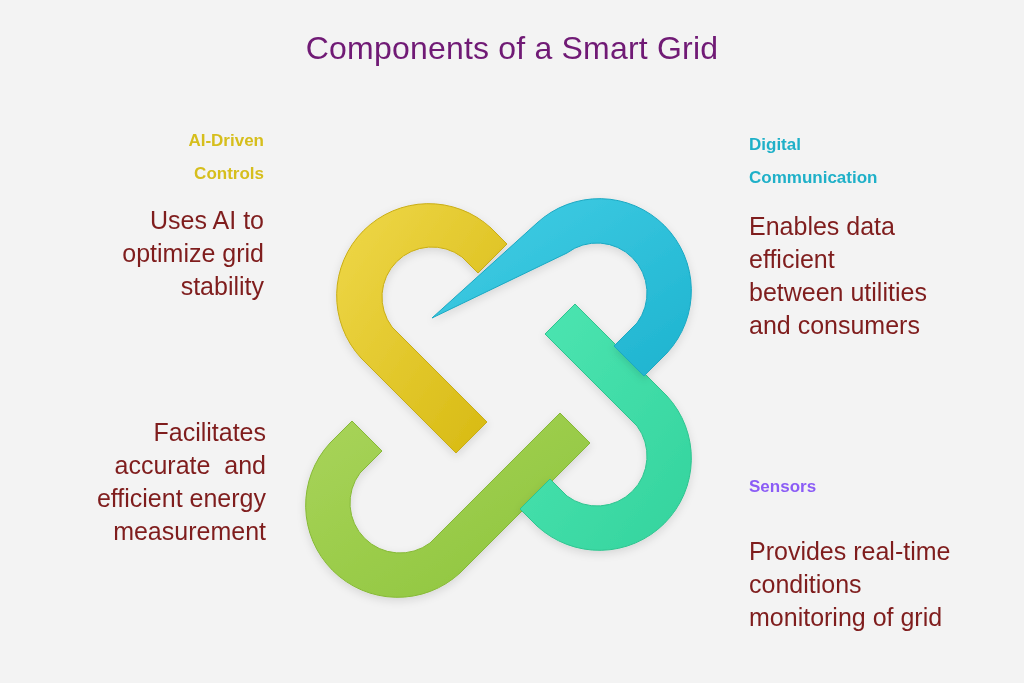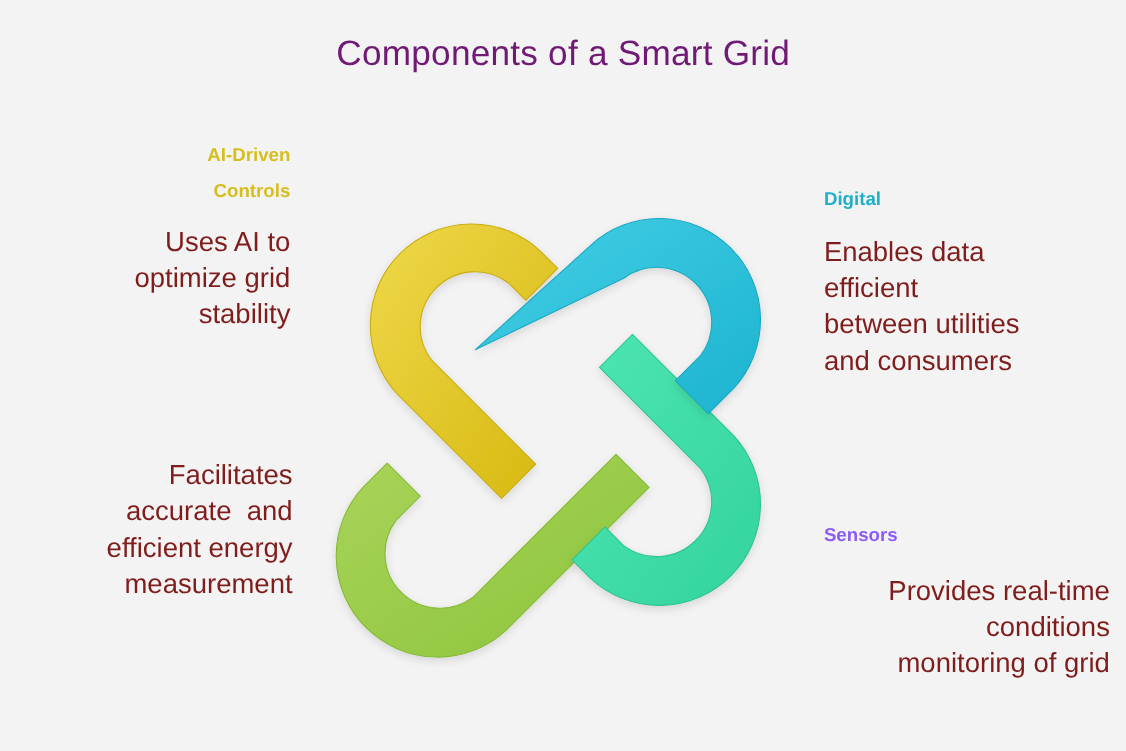--- a/index.html
+++ b/index.html
@@ -13,25 +13,25 @@
     position: absolute; left: 0; top: 30px; width: 1024px;
     text-align: center; font-size: 32px; color: #701a75;
     font-weight: 500; letter-spacing: 0.2px;
   }
   .block { position: absolute; }
   .block .heading { font-weight: bold; font-size: 17px; line-height: 33px; }
   .block .desc { font-size: 25px; line-height: 33px; color: #7f1d1d; margin-top: 14px; }
   .left { text-align: right; }
   .right { text-align: left; }
   #blk-ai { right: 760px; top: 124px; width: 240px; }
-  #blk-dc { left: 749px; top: 128px; width: 260px; margin-top: 36px; }
+  #blk-dc { left: 749px; top: 128px; width: 260px; }
   #blk-ami { right: 758px; top: 388px; width: 260px; }
   #blk-sen { left: 749px; top: 470px; width: 260px; }
   #blk-ami .desc { margin-top: 28px; }
-  #blk-sen .desc { margin-top: 18px; text-align: right; }
+  #blk-sen .desc { margin-top: 32px; }
   #blk-dc .desc { margin-top: 16px; }
   .knot { position: absolute; left: 0; top: 0; width: 1024px; height: 683px; pointer-events: none; }
   .knot path { pointer-events: auto; }
 </style>
 </head>
 <body>
 
 <div class="title">Components of a Smart Grid</div>
 
 <svg class="knot" viewBox="0 0 1024 683" xmlns="http://www.w3.org/2000/svg">
@@ -82,20 +82,21 @@
   <div class="desc">
     <div>Uses AI to</div>
     <div>optimize grid</div>
     <div>stability</div>
   </div>
 </div>
 
 <div class="block right" id="blk-dc">
   <div class="heading" style="color:#1fb0c8">
     <div>Digital</div>
+    <div>Communication</div>
   </div>
   <div class="desc">
     <div>Enables data</div>
     <div>efficient</div>
     <div>between utilities</div>
     <div>and consumers</div>
   </div>
 </div>
 
 <div class="block left" id="blk-ami">

